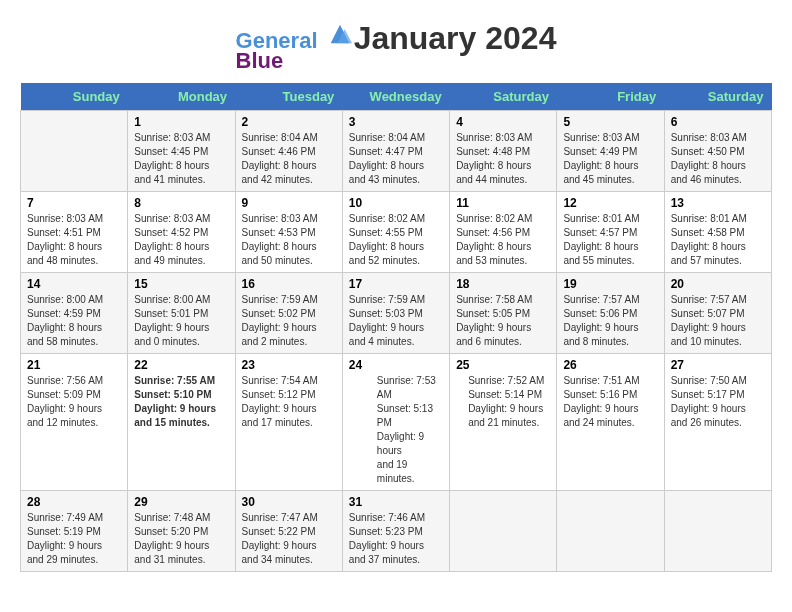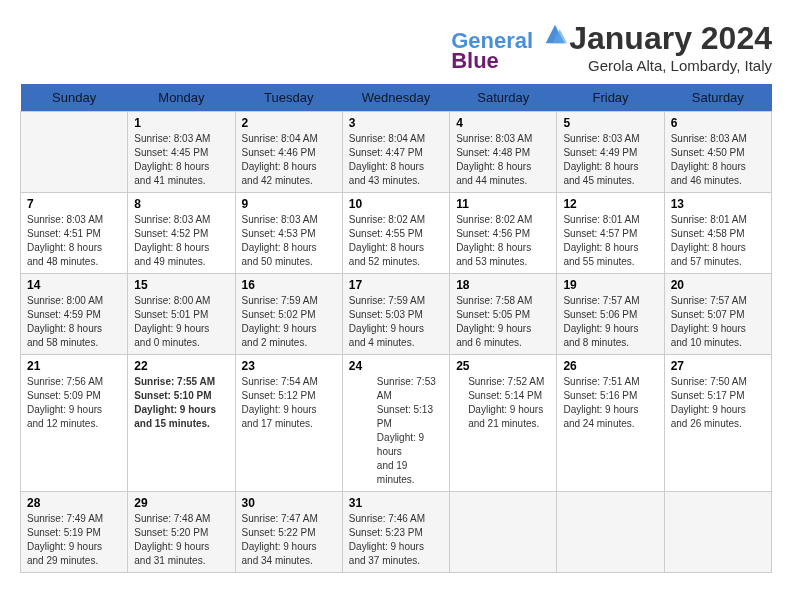--- a/index.html
+++ b/index.html
@@ -5,21 +5,21 @@
     * { box-sizing: border-box; margin: 0; padding: 0; }
     body {
       font-family: Arial, sans-serif;
       background: #fff;
       width: 792px;
       min-height: 612px;
       padding: 20px;
     }
     .header {
       display: flex;
-      justify-content: flex-end;
+      justify-content: center;
       align-items: flex-start;
       margin-bottom: 10px;
     }
     .logo {
       display: flex;
       align-items: center;
     }
     .logo-text {
       font-size: 22px;
       font-weight: bold;
@@ -46,25 +46,25 @@
       font-size: 15px;
       color: #333;
     }
     table {
       width: 100%;
       border-collapse: collapse;
       font-size: 11px;
     }
     thead tr th {
       background-color: #3a6ebf;
-      color: #0f172a;
-      text-align: center;
+      color: #86efac;
+      text-align: right;
       padding: 6px 8px;
       font-size: 13px;
-      font-weight: normal;
+      font-weight: bold;
     }
     tbody tr td {
       border: 1px solid #ccc;
       vertical-align: top;
       padding: 4px 6px;
       height: 80px;
       width: 107px;
     }
     tbody tr:nth-child(odd) td {
       background-color: #f5f5f5;
@@ -99,21 +99,20 @@
             <polygon points="5,25 15,5 25,25" fill="#4a90d9"></polygon>
             <polygon points="12,25 20,10 28,25" fill="#5ba3e8" opacity="0.7"></polygon>
           </svg>
         </div>
       </div>
       <div class="logo-text" style="color:#701a75;margin-top:-4px;">Blue</div>
     </div>
   </div>
   <div class="title-block">
     <div class="month-title">January 2024</div>
-    <div class="location">Gerola Alta, Lombardy, Italy</div>
   </div>
 </div>
 
 <table>
   <thead>
     <tr>
     <th>Sunday</th>
         <th>Monday</th>
         <th>Tuesday</th>
         <th>Wednesday</th>

